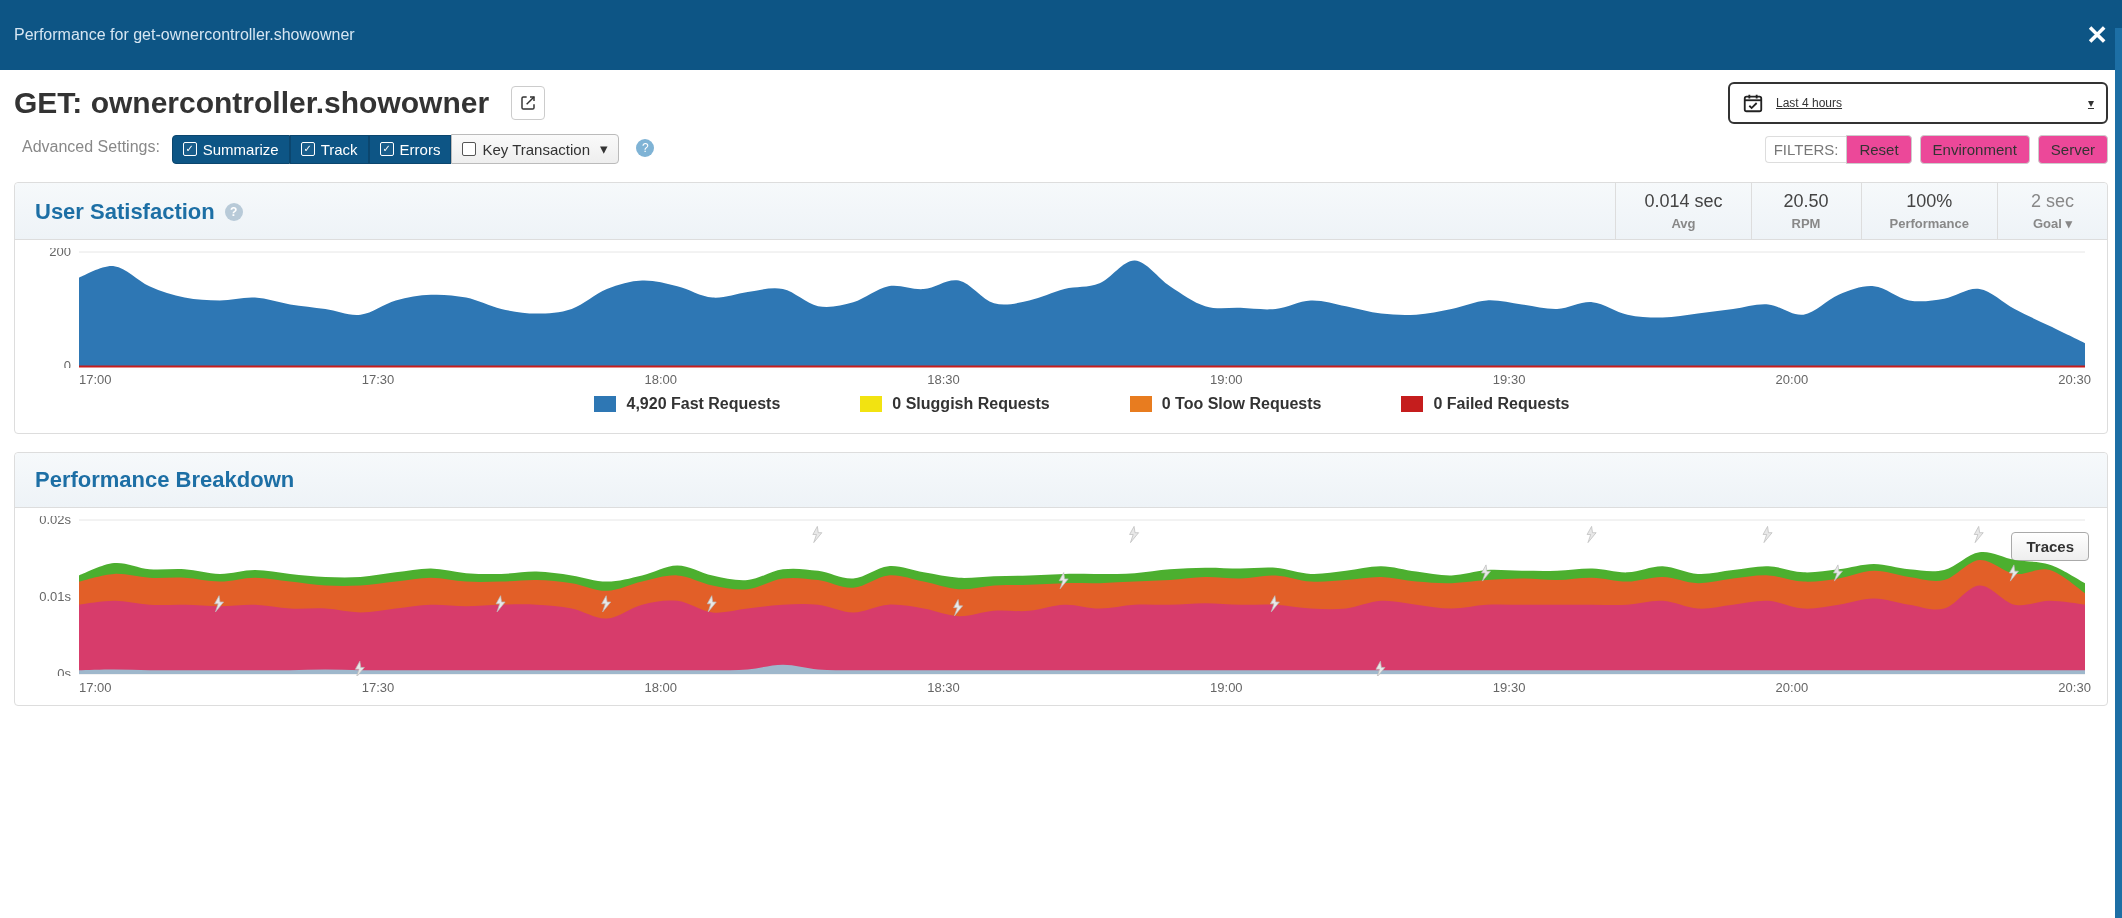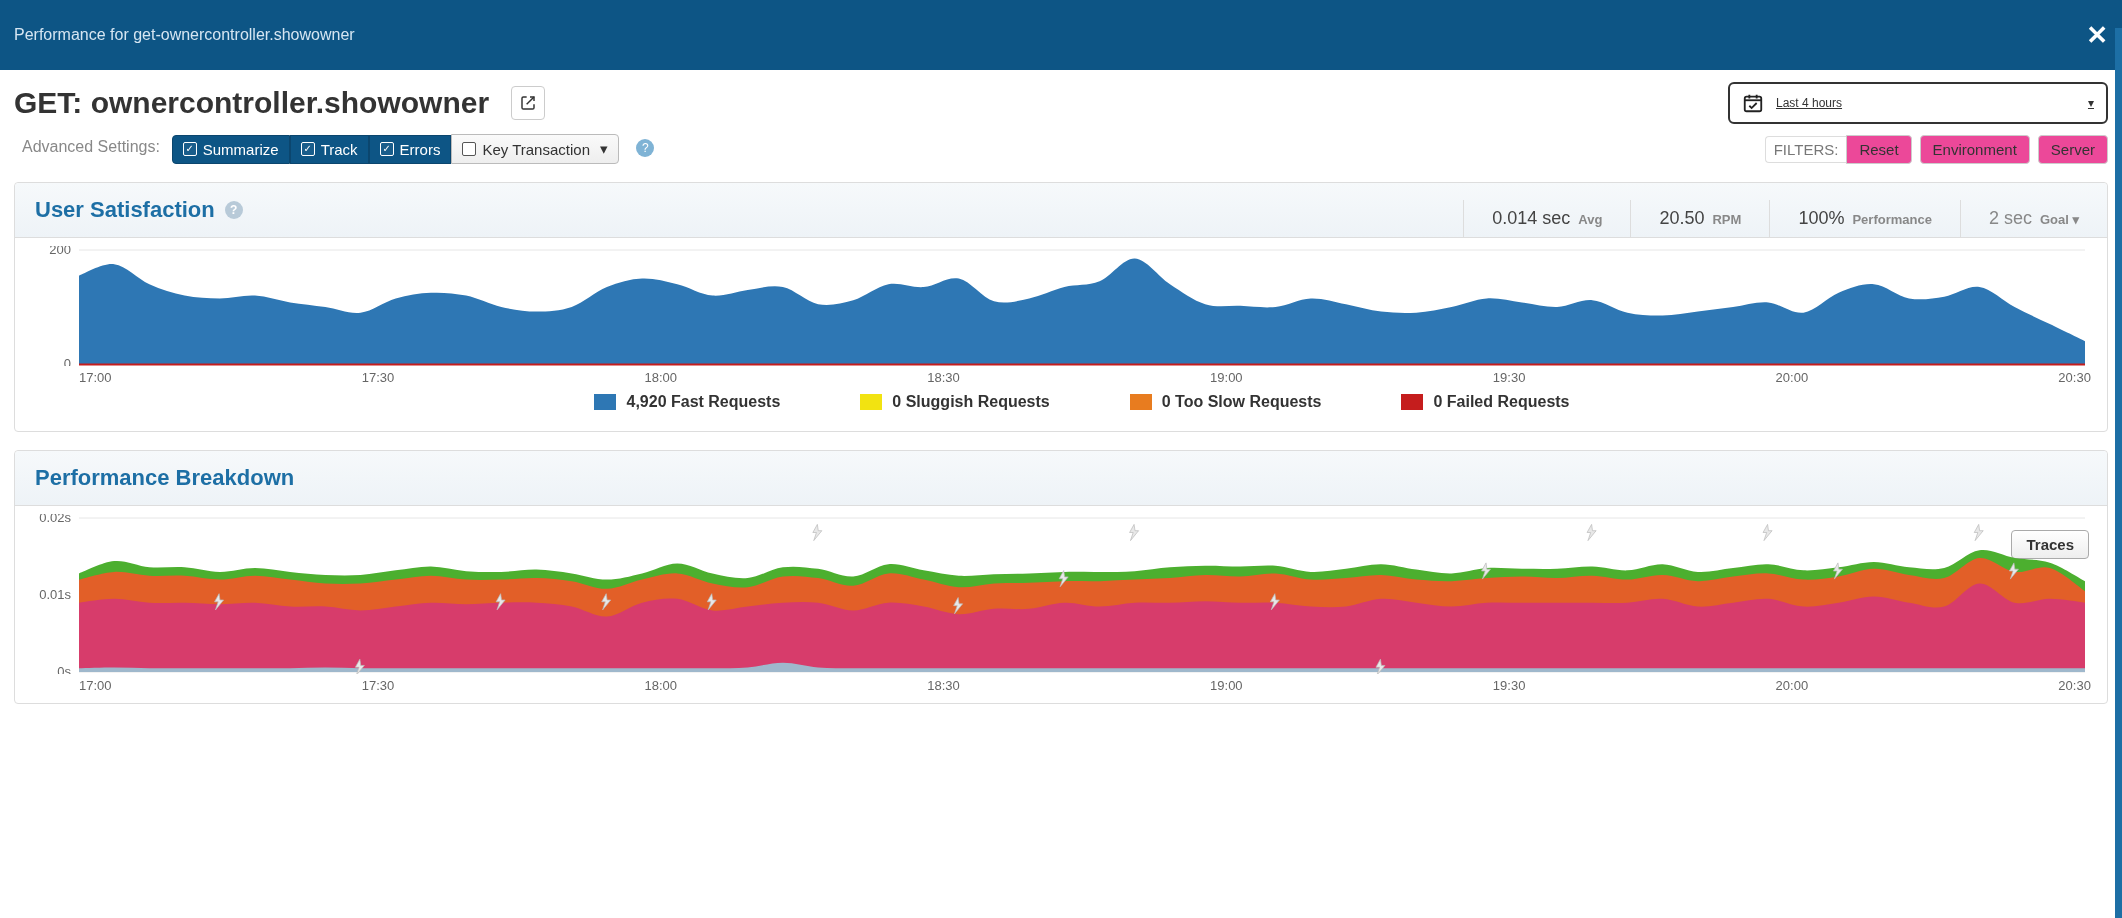--- a/index.html
+++ b/index.html
@@ -22,21 +22,21 @@
   .tog.lite .check { border-color:#555; color:#555; background:#fff;}
   .help-icon { display:inline-flex; width:18px; height:18px; border-radius:50%; background:#7fb3d5; color:#fff; font-size:12px; align-items:center; justify-content:center; margin-left:14px;}
   .filters-row { display: flex; align-items: center; gap: 8px; }
   .filters-label { color: #777; font-size: 15px; padding: 4px 8px; border:1px solid #ddd; border-right:none; border-radius:4px 0 0 4px;}
   .filter-btn { border: 1px solid #ccc; background:#ec4899; border-radius: 4px; padding: 5px 12px; font-size: 15px; color:#333; cursor:pointer; }
   .filter-btn.merge { border-radius: 0 4px 4px 0; margin-left:-8px;}
   .panel { border: 1px solid #ddd; border-radius: 4px; margin: 6px 14px 18px 14px; background: #fff; }
   .panel-head { background: linear-gradient(#f6f9fb,#eef3f7); border-bottom:1px solid #ddd; border-radius:4px 4px 0 0; display:flex; align-items:flex-end; }
   .panel-title { flex:1; padding:14px 20px; font-size:22px; font-weight:700; color:#1d6fa5; display:flex; align-items:center; gap:10px;}
   .panel-title .q { display:inline-flex; width:18px; height:18px; border-radius:50%; background:#b8cad8; color:#fff; font-size:12px; align-items:center; justify-content:center;}
-  .stat-cell { border-left:1px solid #ddd; padding:8px 28px; text-align:center; min-width:110px; display:flex; flex-direction:row; justify-content:center;gap:8px;}
+  .stat-cell { border-left:1px solid #ddd; padding:8px 28px; text-align:center; min-width:110px; display:flex; flex-direction:column; justify-content:center;}
   .stat-cell .v { font-size:18px; color:#444; font-weight:500;}
   .stat-cell .l { font-size:13px; color:#888; font-weight:700; margin-top:4px;}
   .stat-cell.goal .v { color:#888;}
   .chart-wrap { padding:8px 16px 10px 12px; }
   .legend { display:flex; justify-content:center; gap:34px; padding:8px 0 10px 0; font-size:16px; font-weight:600; color:#333;}
   .legend .item { display:flex; align-items:center; gap:10px;padding-left:46px;}
   .swatch { width:22px; height:16px;}
   .chart-area { position:relative; height:120px; }
   .chart-area.taller { height:160px;}
   svg { display:block; }

